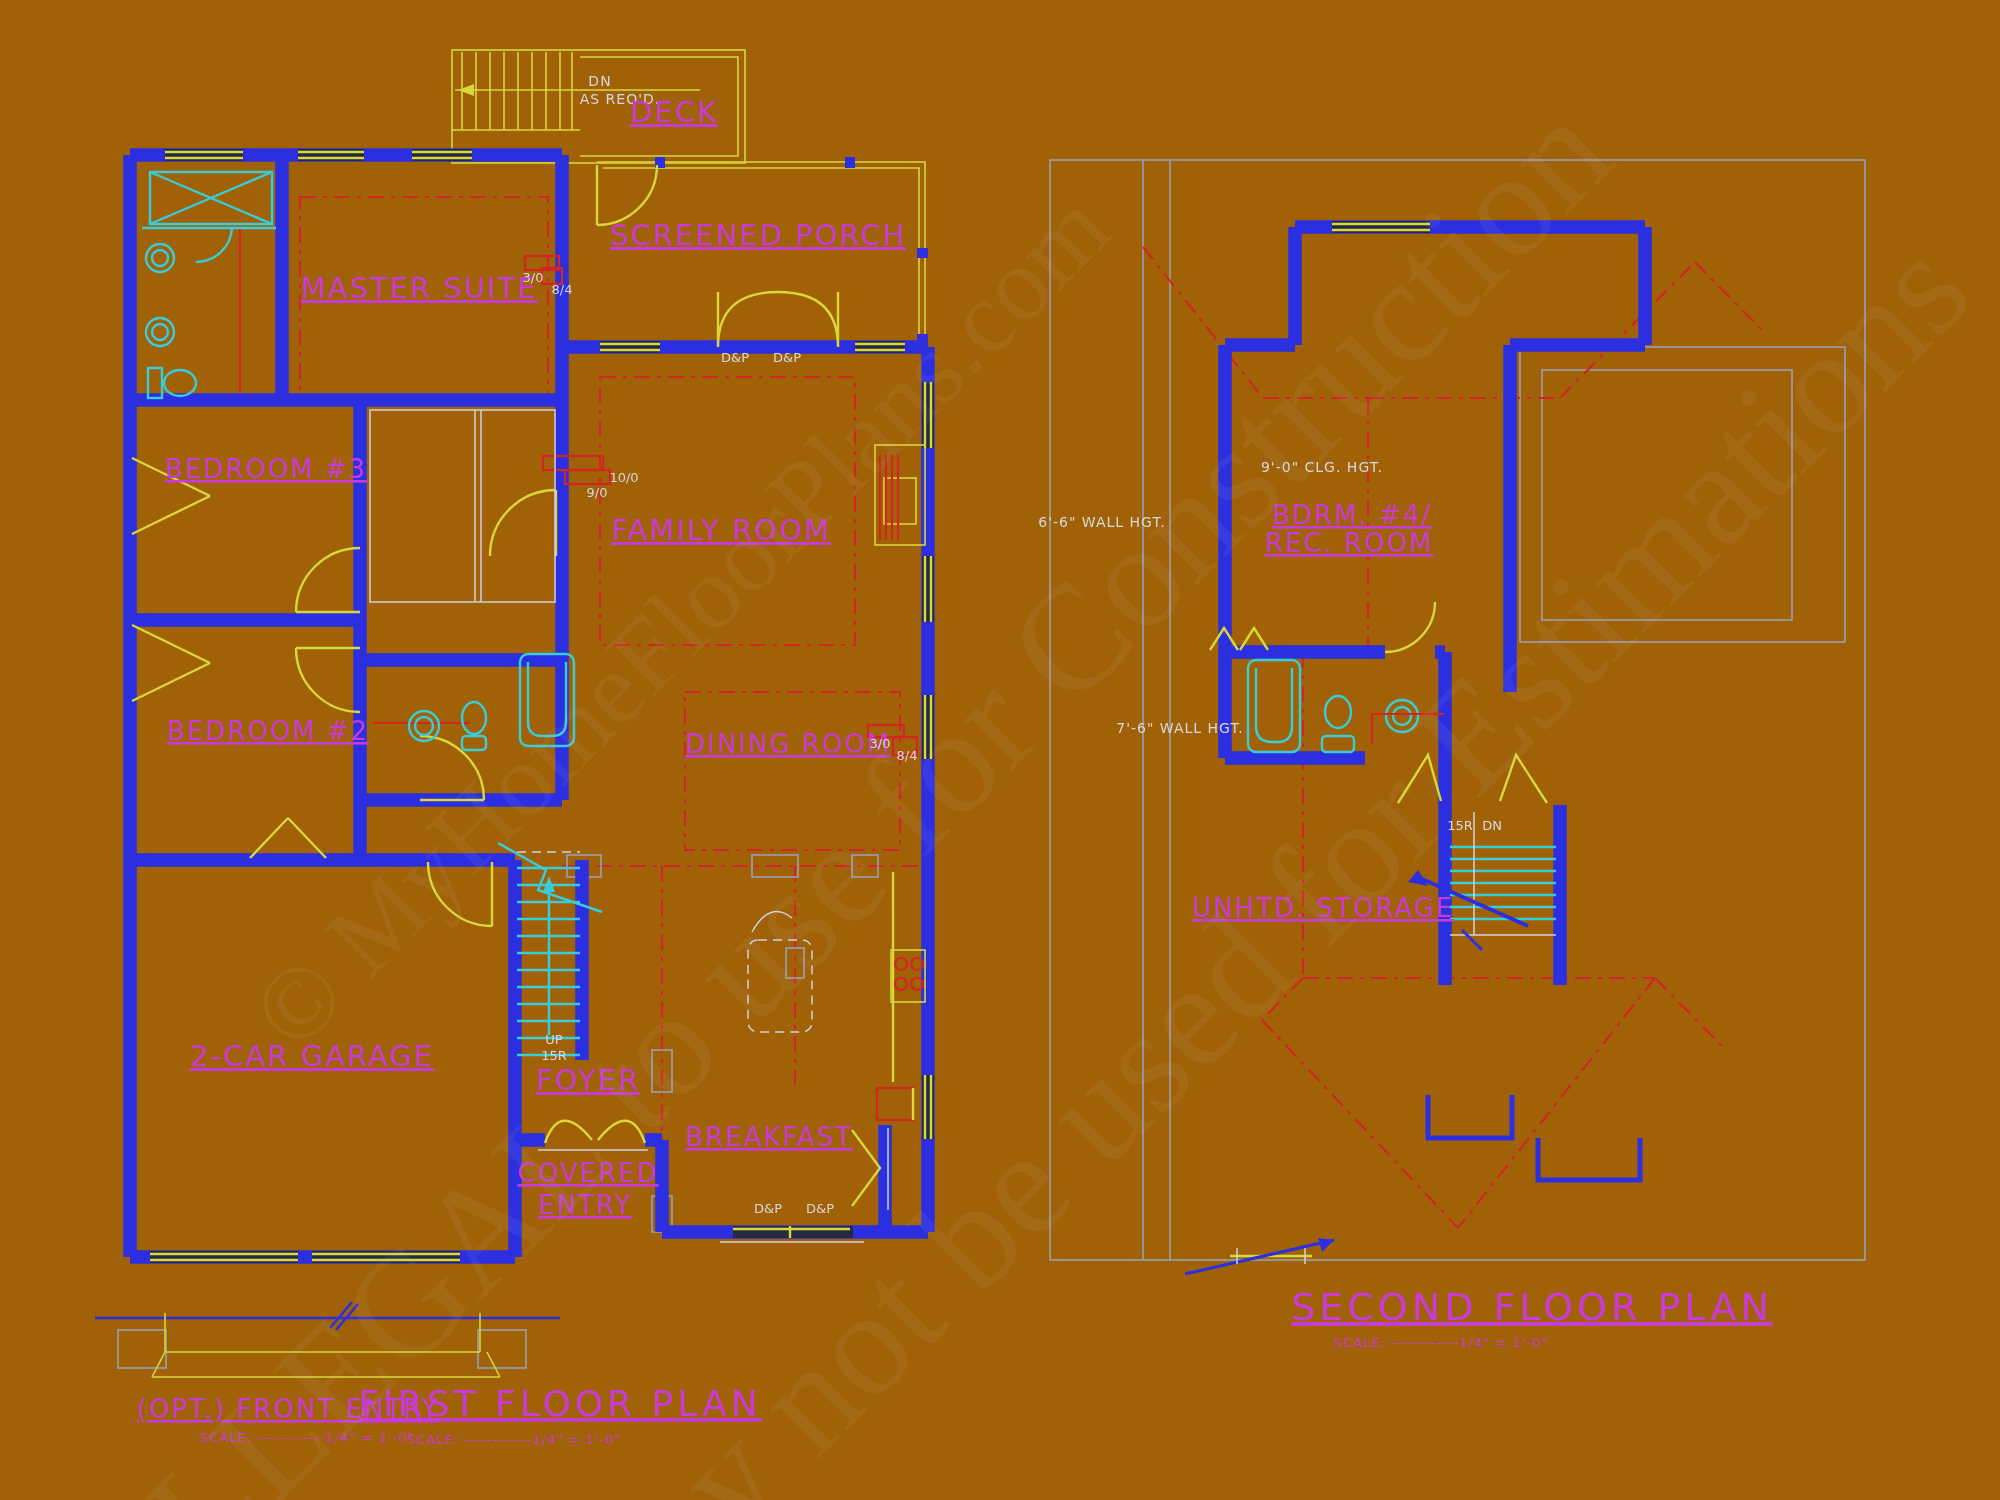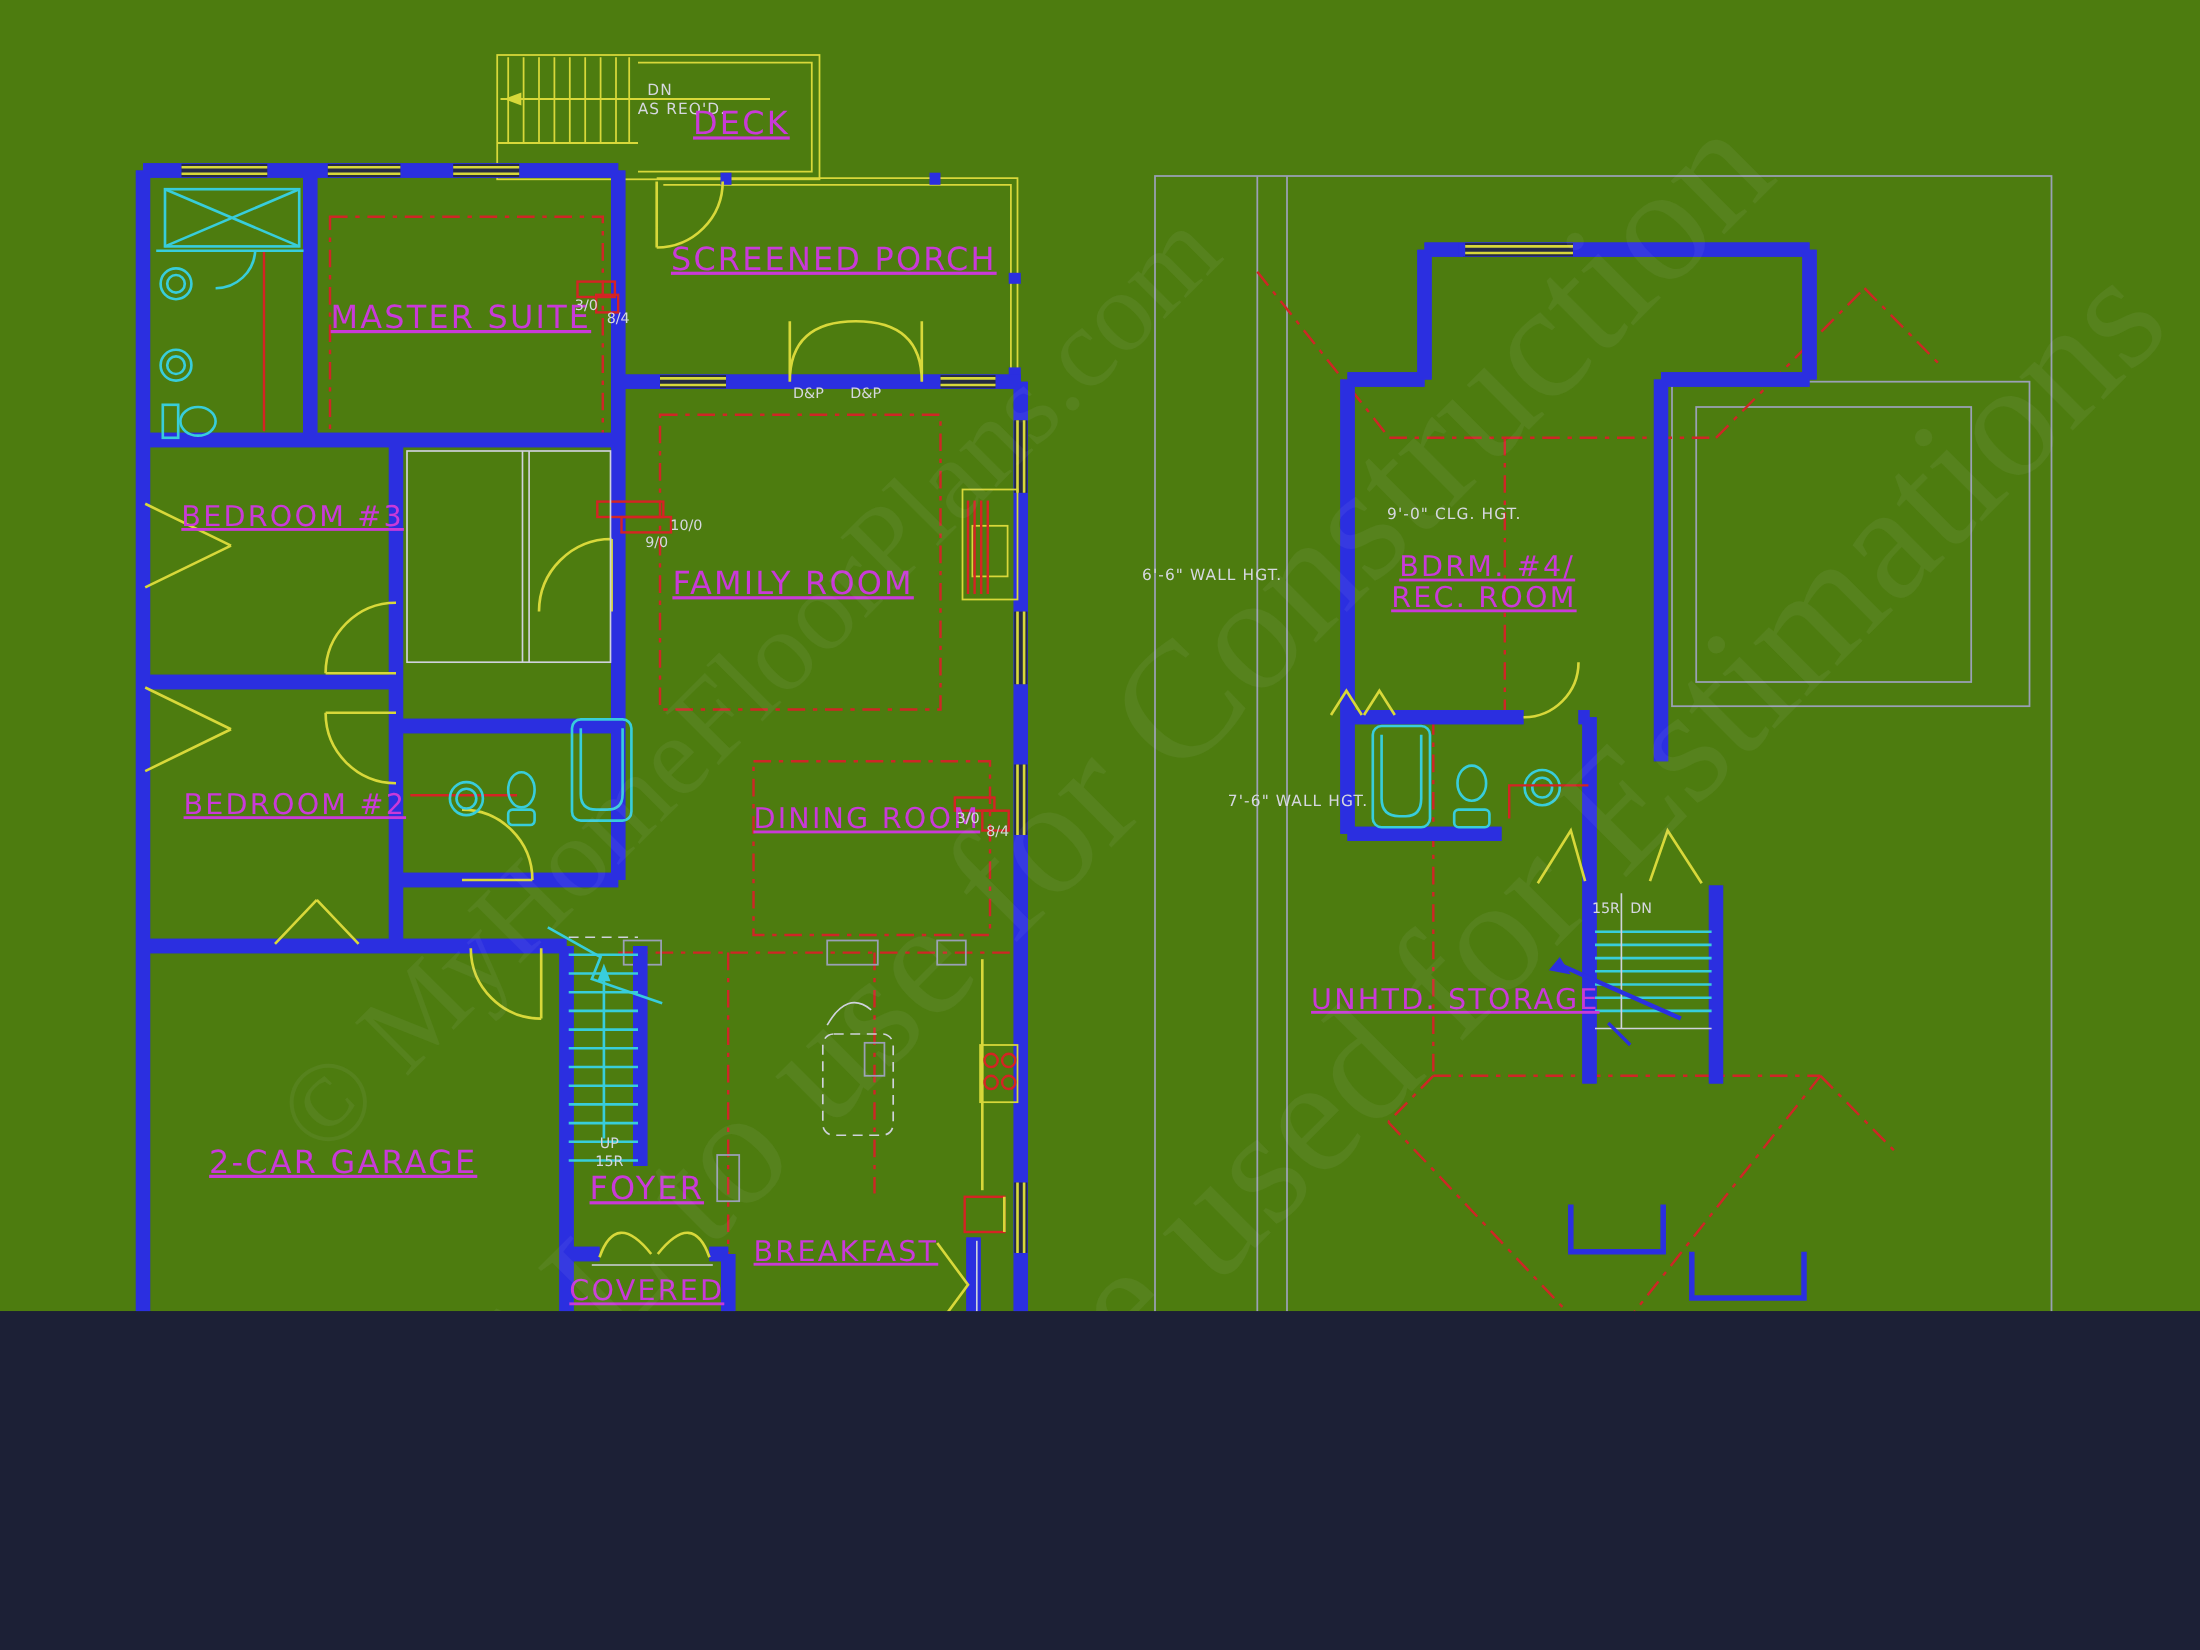--- a/index.html
+++ b/index.html
@@ -1,16 +1,16 @@
 <!DOCTYPE html>
 <html><head>
 <meta charset="utf-8">
 <style>
   html,body{margin:0;padding:0;background:#1c2036;}
-  .canvas{position:relative;width:2000px;height:1192px;background:#4d7c0f;overflow:hidden;
+  .canvas{position:relative;width:2000px;height:1500px;background:#a16207;overflow:hidden;
           font-family:"DejaVu Sans",sans-serif;}
   svg{position:absolute;left:0;top:0;}
   
   .we{stroke:#2b2fe0;stroke-width:13;fill:none;}
   .wc{stroke:#8f94b8;stroke-width:6;fill:none;}
   .yl{stroke:#d8d83a;stroke-width:2.4;fill:none;}
   .ylt{stroke:#d8d83a;stroke-width:1.6;fill:none;}
   .cy{stroke:#38cddb;stroke-width:2.4;fill:none;}
   .rd{stroke:#cf2626;stroke-width:2.2;fill:none;stroke-dasharray:16 7 4 7;}
   .rs{stroke:#d42424;stroke-width:2.2;fill:none;}

